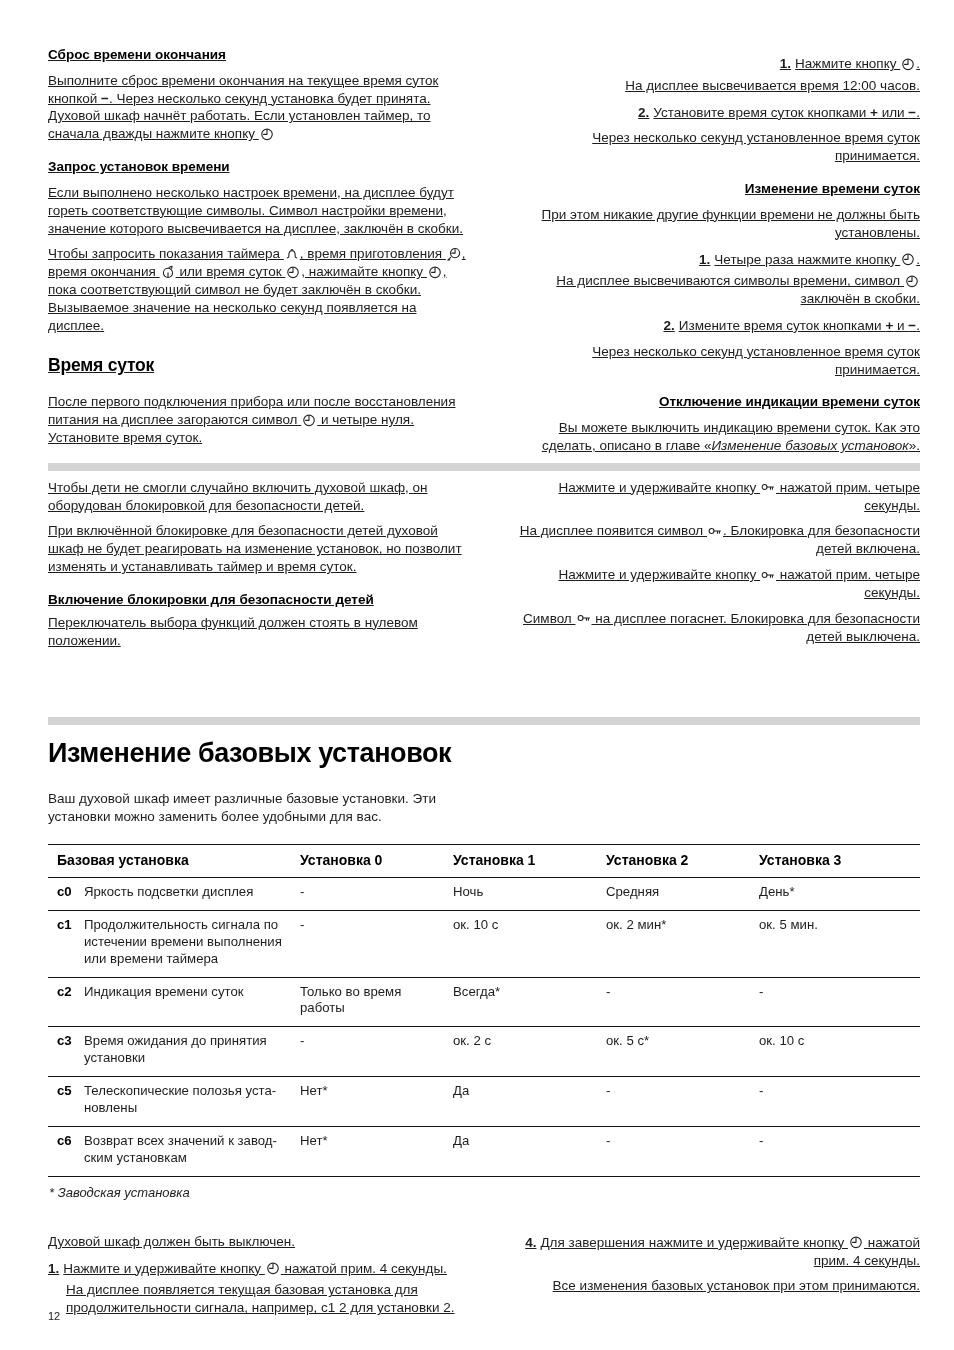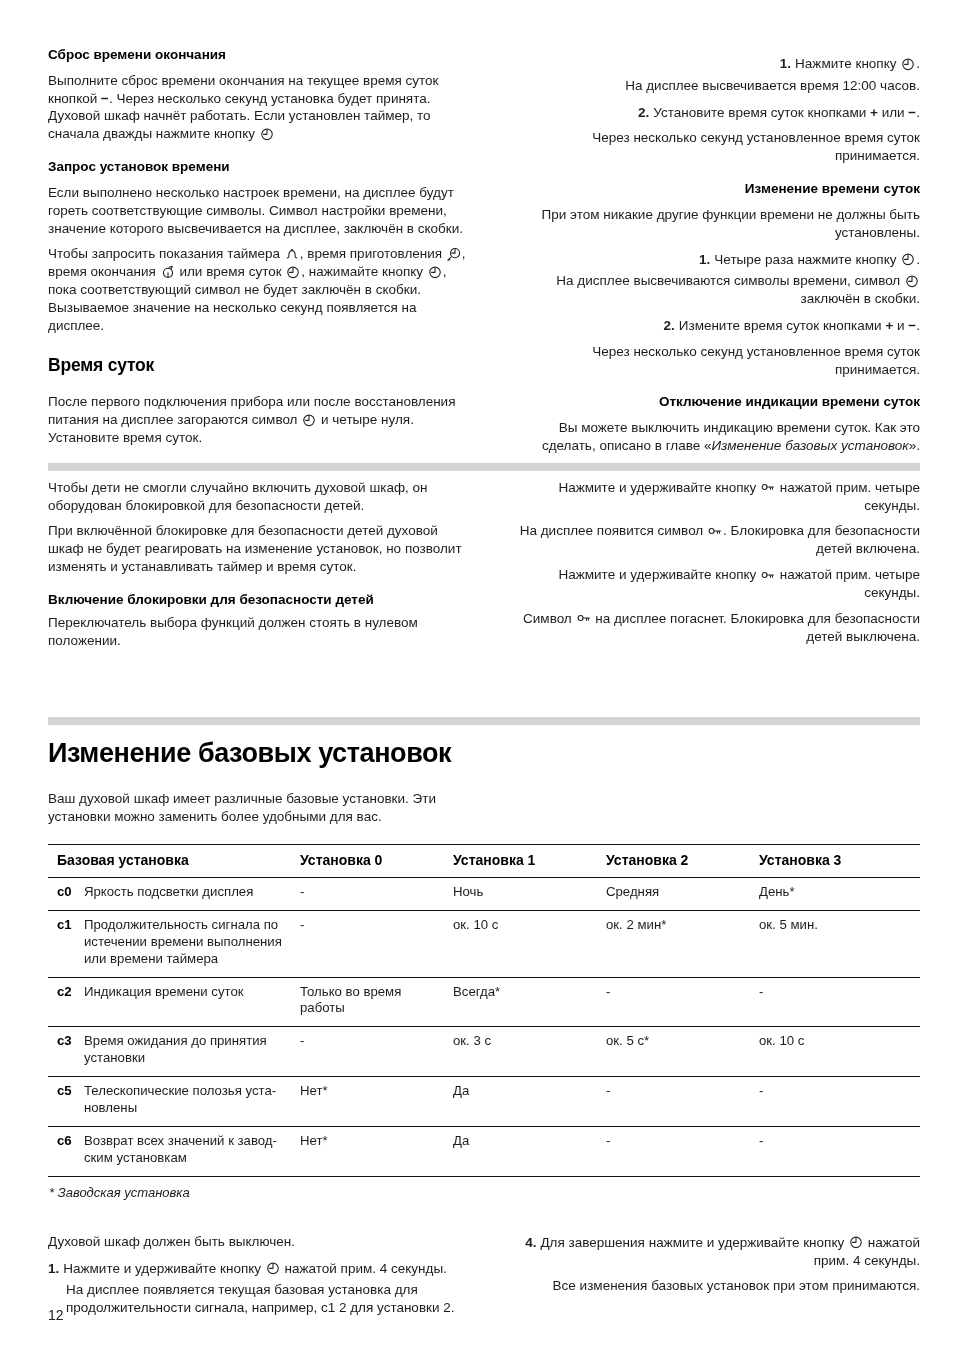--- a/index.html
+++ b/index.html
@@ -3,21 +3,21 @@
 <meta charset="utf-8">
 <style>
   html,body{margin:0;padding:0;background:#e9e9e9;}
   .page{
     width:954px;height:1350px;position:relative;overflow:hidden;
     background:#ffffff;box-sizing:border-box;
     padding:46px 34px 0 48px;
     font-family:"Liberation Sans","DejaVu Sans",sans-serif;
     color:#1d1d1d;font-size:13.5px;line-height:1.32;
   }
-  .cols{display:flex;gap:41px;}
+  .cols{display:flex;gap:41px;text-decoration:underline;}
   .col-l{flex:0 0 425px;}
   .col-r{flex:1;min-width:0;text-align:right;}
   h5{font-size:13.5px;margin:15px 0 5px;color:#000;}
   h5:first-child{margin-top:0;}
   h3{font-size:17.5px;margin:20px 0 16px;color:#000;letter-spacing:-0.2px;}
   h2{font-size:27px;margin:11px 0 19px;color:#000;letter-spacing:-0.4px;}
   p{margin:8px 0;}
   p.tight{margin-top:1px;}
   .bar{height:8px;background:#d4d4d4;}
   .step{padding-left:18px;text-indent:-18px;margin:9px 0 4px;}
@@ -33,21 +33,21 @@
         border-top:1.5px solid #111;border-bottom:1.4px solid #111;
         font-size:13.2px;line-height:1.28;}
   th{font-size:14px;text-align:left;padding:7px 8px 7px 0;color:#000;
      border-bottom:1.5px solid #111;}
   td{vertical-align:top;padding:6px 8px 9px 0;border-bottom:1.2px solid #111;}
   tr:last-child td{border-bottom:none;}
   td.code,th.first{padding-left:9px;}
   td.code{font-weight:bold;width:27px;color:#000;}
   .footnote{font-size:13px;margin:7px 0 0 1px;font-style:italic;}
   .bottom-cols{margin-top:24px;}
-  .pagenum{position:absolute;left:48px;bottom:26px;font-size:14px;color:#222;}
+  .pagenum{position:absolute;left:48px;bottom:26px;font-size:11px;color:#222;}
 </style>
 </head>
 <body>
 
 <svg width="0" height="0" style="position:absolute" aria-hidden="true">
   <defs>
     <g id="sym-clock" fill="none" stroke="#222" stroke-width="1.25" stroke-linecap="round">
       <circle cx="8" cy="8.4" r="6"></circle>
         <path d="M8 8.4 V3.4 M8 8.4 H4"></path>
     </g>
@@ -191,21 +191,21 @@
             <td>Индикация времени суток</td>
             <td>Только во время работы</td>
             <td>Всегда*</td>
             <td>-</td>
             <td>-</td>
           </tr>
           <tr>
             <td class="code">с3</td>
             <td>Время ожидания до принятия установки</td>
             <td>-</td>
-            <td>ок. 3 с</td>
+            <td>ок. 2 с</td>
             <td>ок. 5 с*</td>
             <td>ок. 10 с</td>
           </tr>
           <tr>
             <td class="code">с5</td>
             <td>Телескопические полозья уста-новлены</td>
             <td>Нет*</td>
             <td>Да</td>
             <td>-</td>
             <td>-</td>

